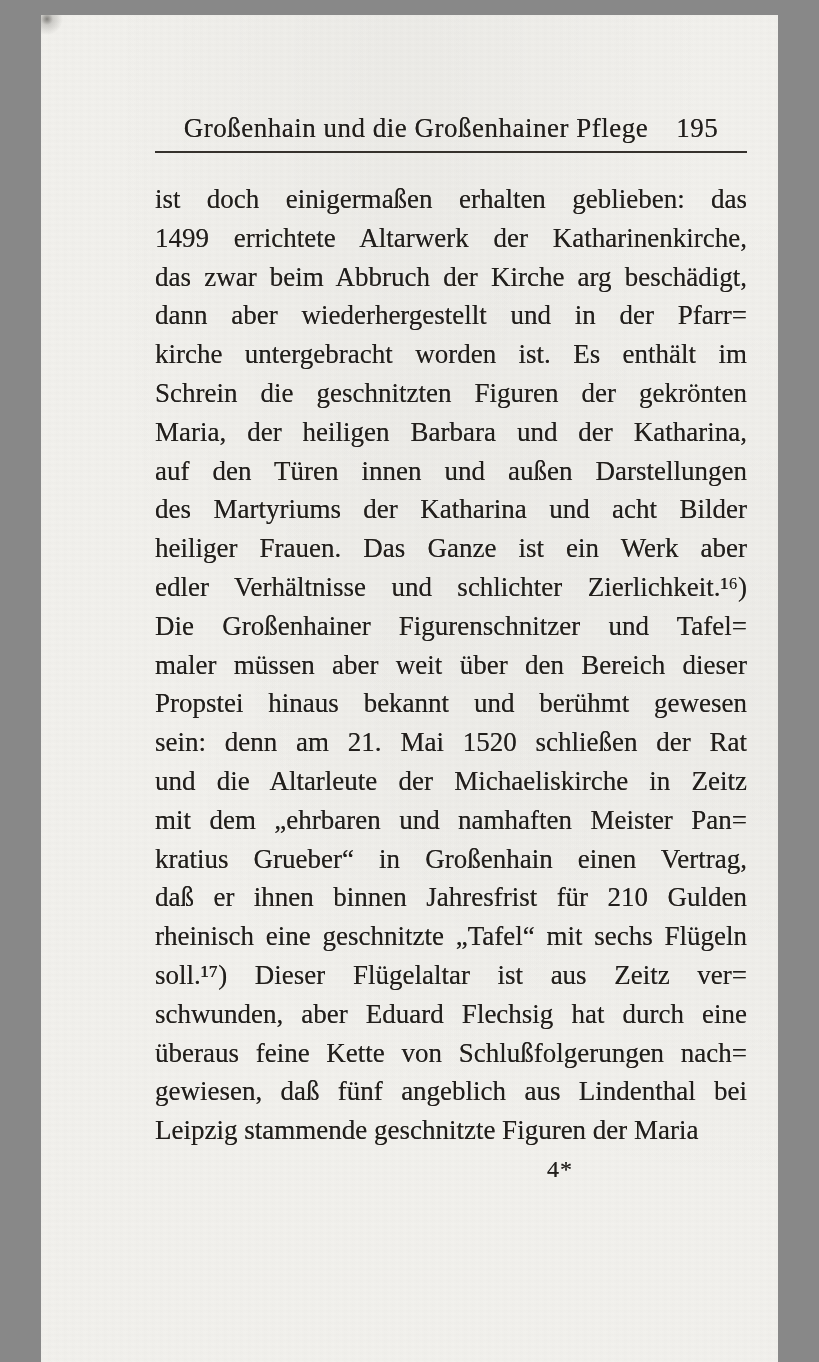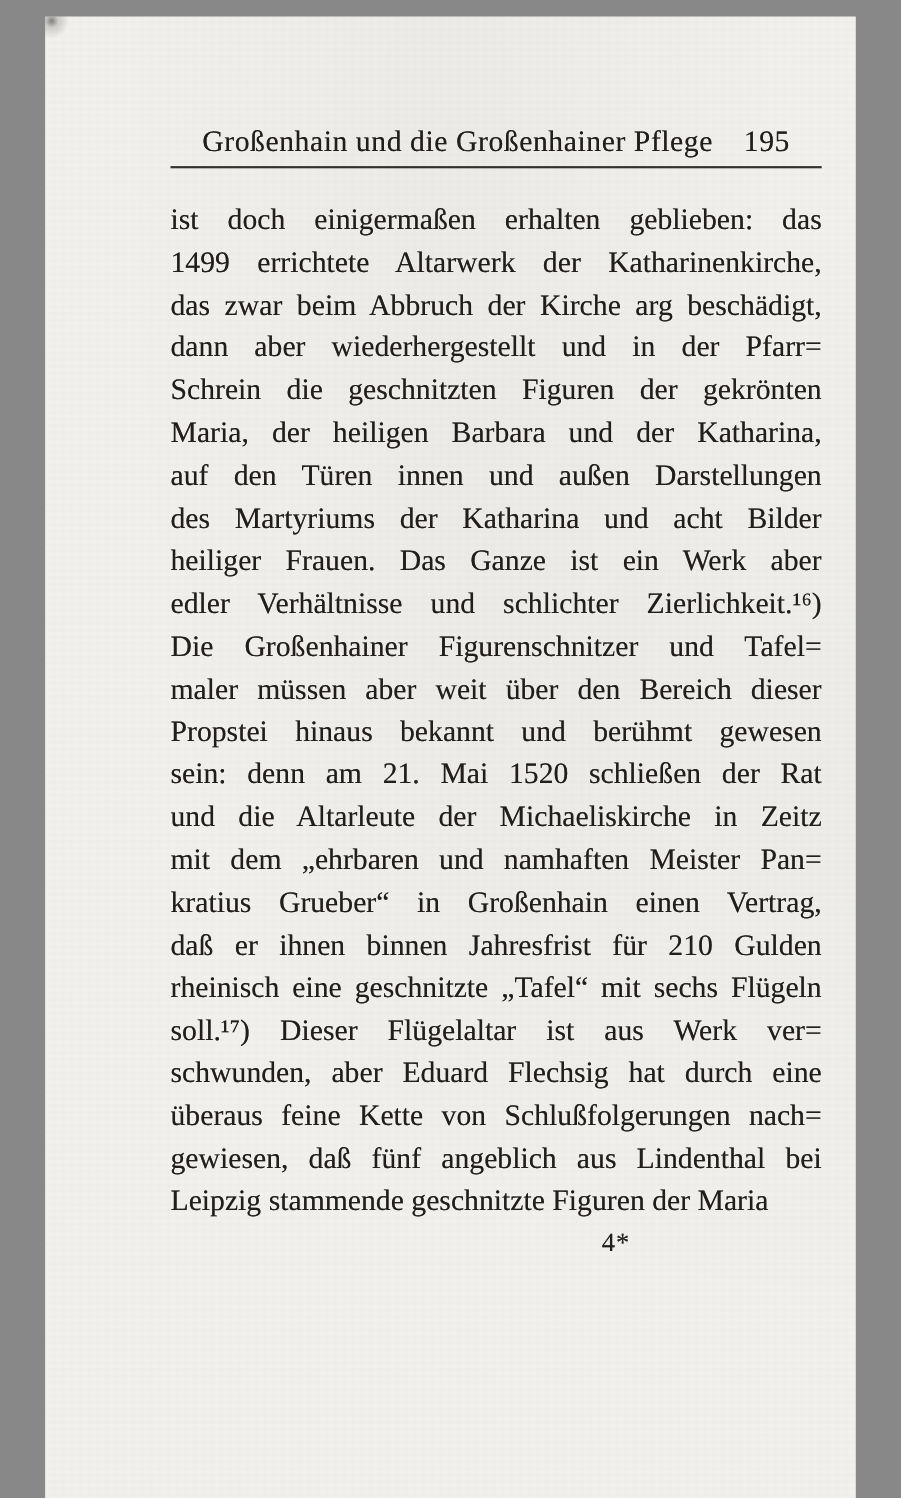--- a/index.html
+++ b/index.html
@@ -77,36 +77,37 @@
     <div class="header-row">
       <span class="header-title">Großenhain und die Großenhainer Pflege</span>
       <span class="page-number">195</span>
     </div>
 
     <div class="body-text">
       <div class="line">ist doch einigermaßen erhalten geblieben: das</div>
       <div class="line">1499 errichtete Altarwerk der Katharinenkirche,</div>
       <div class="line">das zwar beim Abbruch der Kirche arg beschädigt,</div>
       <div class="line">dann aber wiederhergestellt und in der Pfarr=</div>
+      <div class="line">kirche untergebracht worden ist. Es enthält im</div>
       <div class="line">Schrein die geschnitzten Figuren der gekrönten</div>
       <div class="line">Maria, der heiligen Barbara und der Katharina,</div>
       <div class="line">auf den Türen innen und außen Darstellungen</div>
       <div class="line">des Martyriums der Katharina und acht Bilder</div>
       <div class="line">heiliger Frauen. Das Ganze ist ein Werk aber</div>
       <div class="line">edler Verhältnisse und schlichter Zierlichkeit.¹⁶)</div>
       <div class="line">Die Großenhainer Figurenschnitzer und Tafel=</div>
       <div class="line">maler müssen aber weit über den Bereich dieser</div>
       <div class="line">Propstei hinaus bekannt und berühmt gewesen</div>
       <div class="line">sein: denn am 21. Mai 1520 schließen der Rat</div>
       <div class="line">und die Altarleute der Michaeliskirche in Zeitz</div>
       <div class="line">mit dem „ehrbaren und namhaften Meister Pan=</div>
       <div class="line">kratius Grueber“ in Großenhain einen Vertrag,</div>
       <div class="line">daß er ihnen binnen Jahresfrist für 210 Gulden</div>
       <div class="line">rheinisch eine geschnitzte „Tafel“ mit sechs Flügeln</div>
-      <div class="line">soll.¹⁷) Dieser Flügelaltar ist aus Werk ver=</div>
+      <div class="line">soll.¹⁷) Dieser Flügelaltar ist aus Zeitz ver=</div>
       <div class="line">schwunden, aber Eduard Flechsig hat durch eine</div>
       <div class="line">überaus feine Kette von Schlußfolgerungen nach=</div>
       <div class="line">gewiesen, daß fünf angeblich aus Lindenthal bei</div>
       <div class="line last">Leipzig stammende geschnitzte Figuren der Maria</div>
     </div>
 
     <div class="signature">4*</div>
 
   </div>
 </div>

